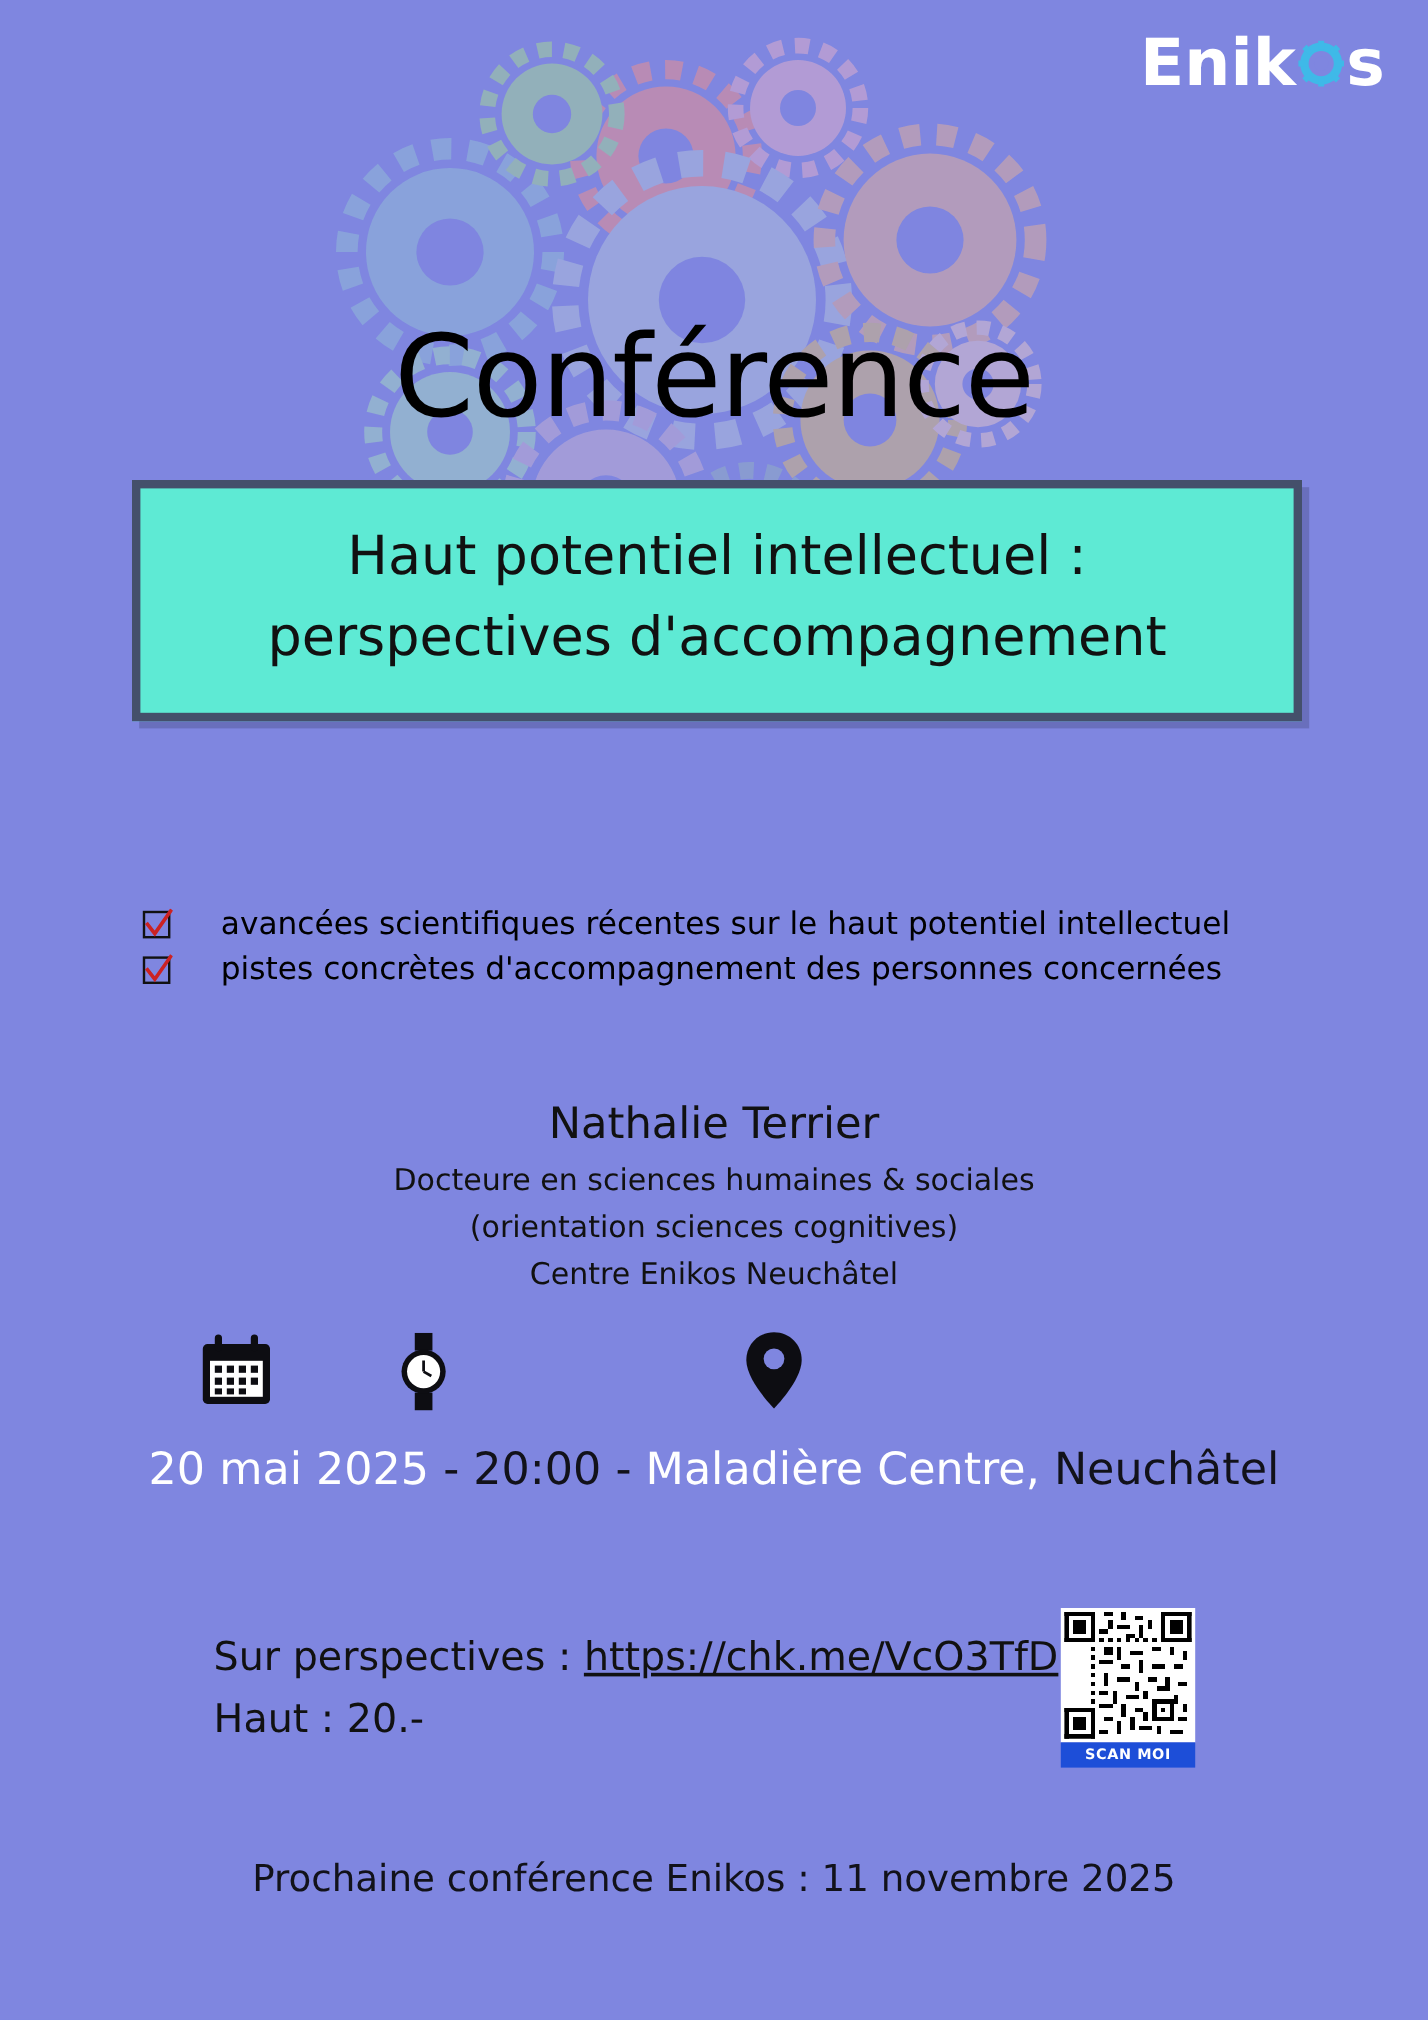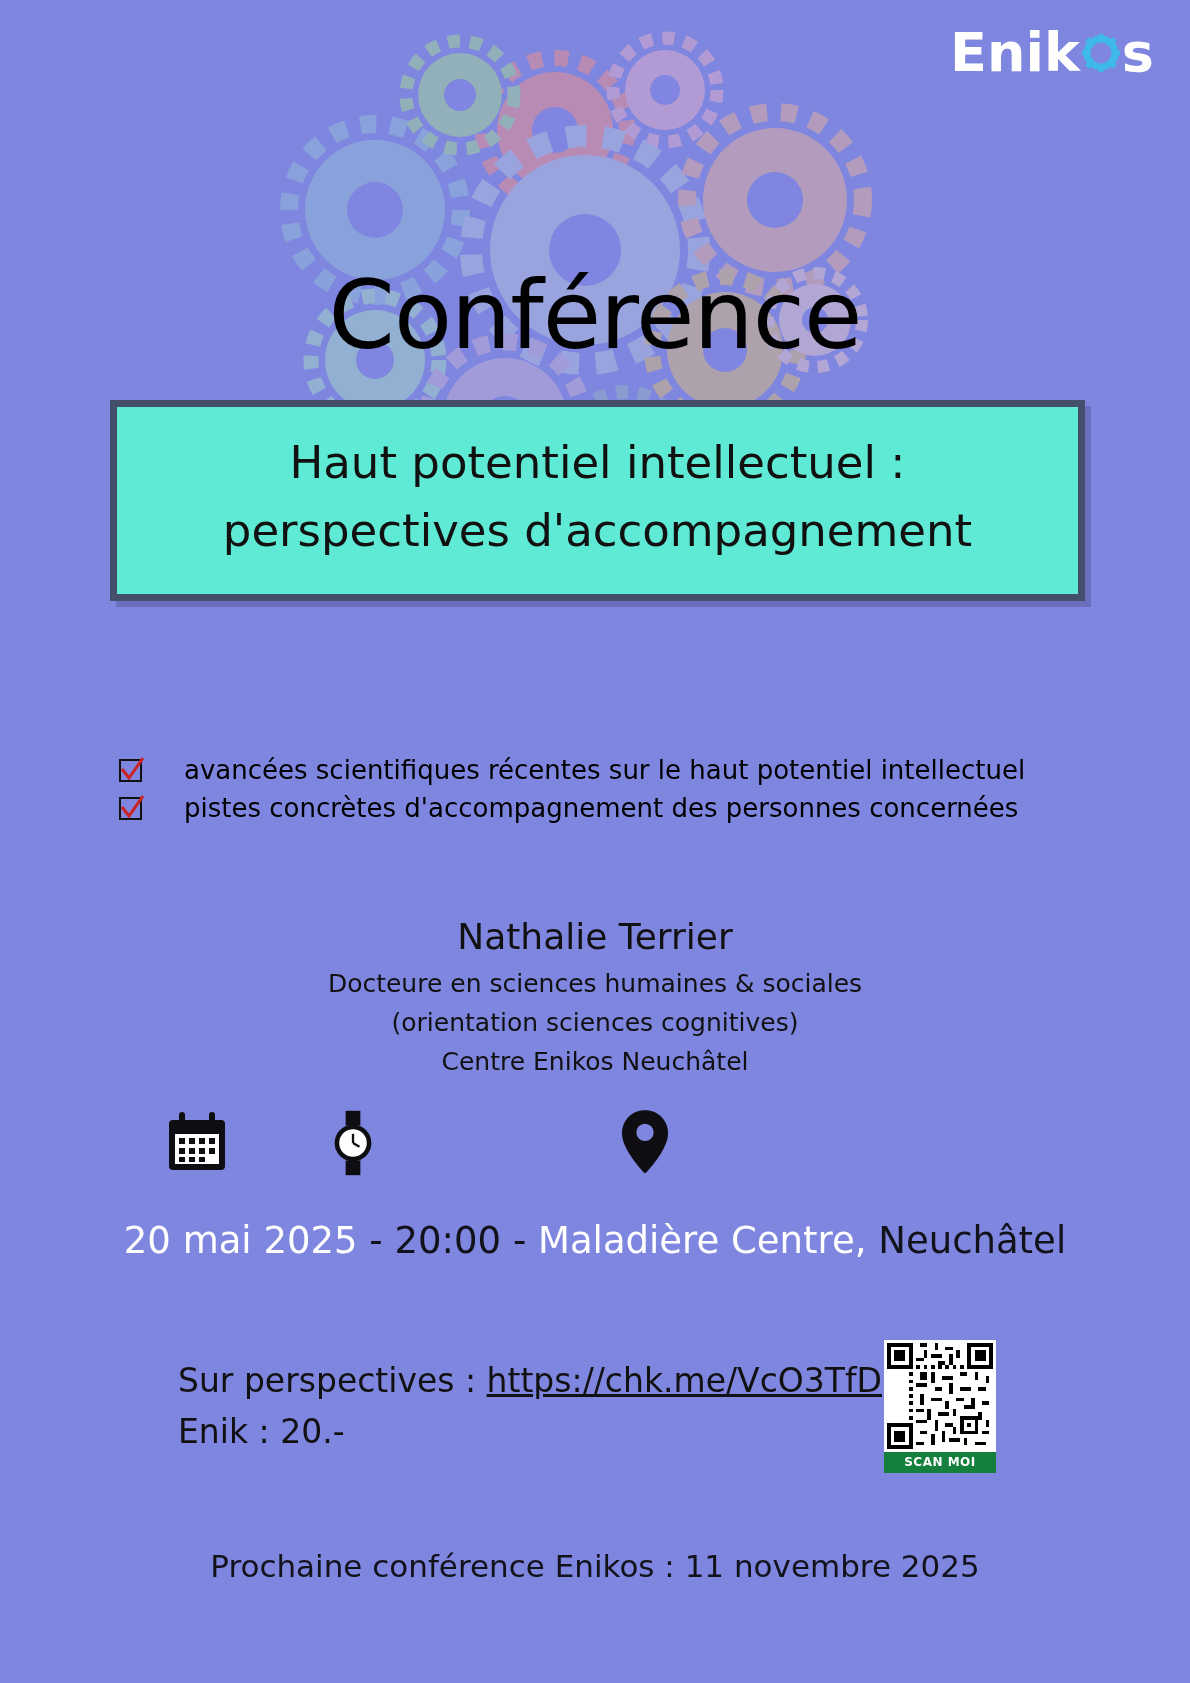--- a/index.html
+++ b/index.html
@@ -142,21 +142,20 @@
   
   .event-line {
     position: absolute;
     top: 1203px;
     left: 0;
     width: 100%;
     text-align: center;
     font-size: 37px;
     color: #ffffff;
     white-space: nowrap;
-    margin-top: 16px;
   }
   .event-line .dark { color: #12121a; }
   .event-line .sep { color: #12121a; }
 
   
   .registration {
     position: absolute;
     top: 1355px;
     left: 178px;
     font-size: 33px;
@@ -176,21 +175,21 @@
     text-align: center;
   }
   .qr-code {
     width: 112px;
     height: 112px;
     background: #ffffff;
     padding: 3px;
     box-sizing: border-box;
   }
   .qr-label {
-    background: #15803d;
+    background: #1d4ed8;
     color: #fff;
     font-size: 12px;
     font-weight: bold;
     letter-spacing: 0.5px;
     padding: 3px 0 4px 0;
   }
 
   
   .footer {
     position: absolute;
@@ -372,21 +371,21 @@
   <span>Maladière Centre,</span>
   <span class="dark">Neuchâtel</span>
 </div>
 
 <div class="registration">
   <div>
     <span>Sur perspectives  :</span>
     <a href="#">https://chk.me/VcO3TfD</a>
   </div>
   <div>
-    <span>Enik :</span>
+    <span>Haut :</span>
     <span>20.-</span>
   </div>
 </div>
 
 <div class="qr-wrap">
   <div class="qr-code">
     <svg viewBox="0 0 29 29" width="106" height="106" shape-rendering="crispEdges" xmlns="http://www.w3.org/2000/svg">
       <rect width="29" height="29" fill="#ffffff"></rect>
       <g fill="#000000">
 

